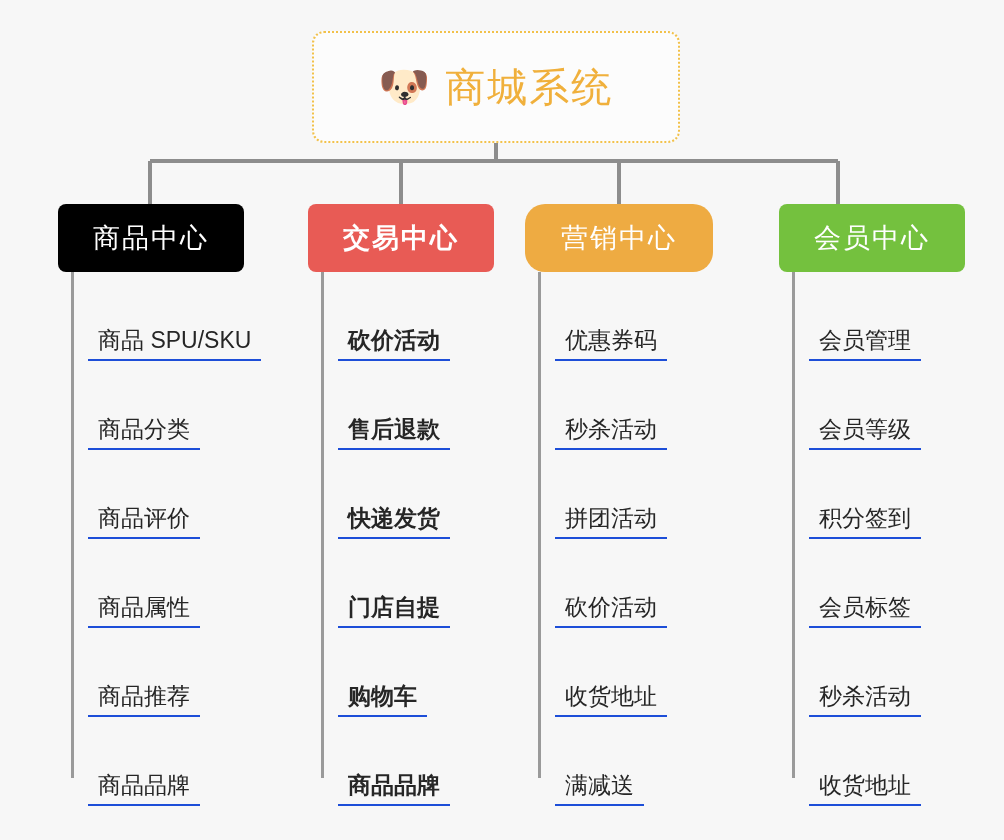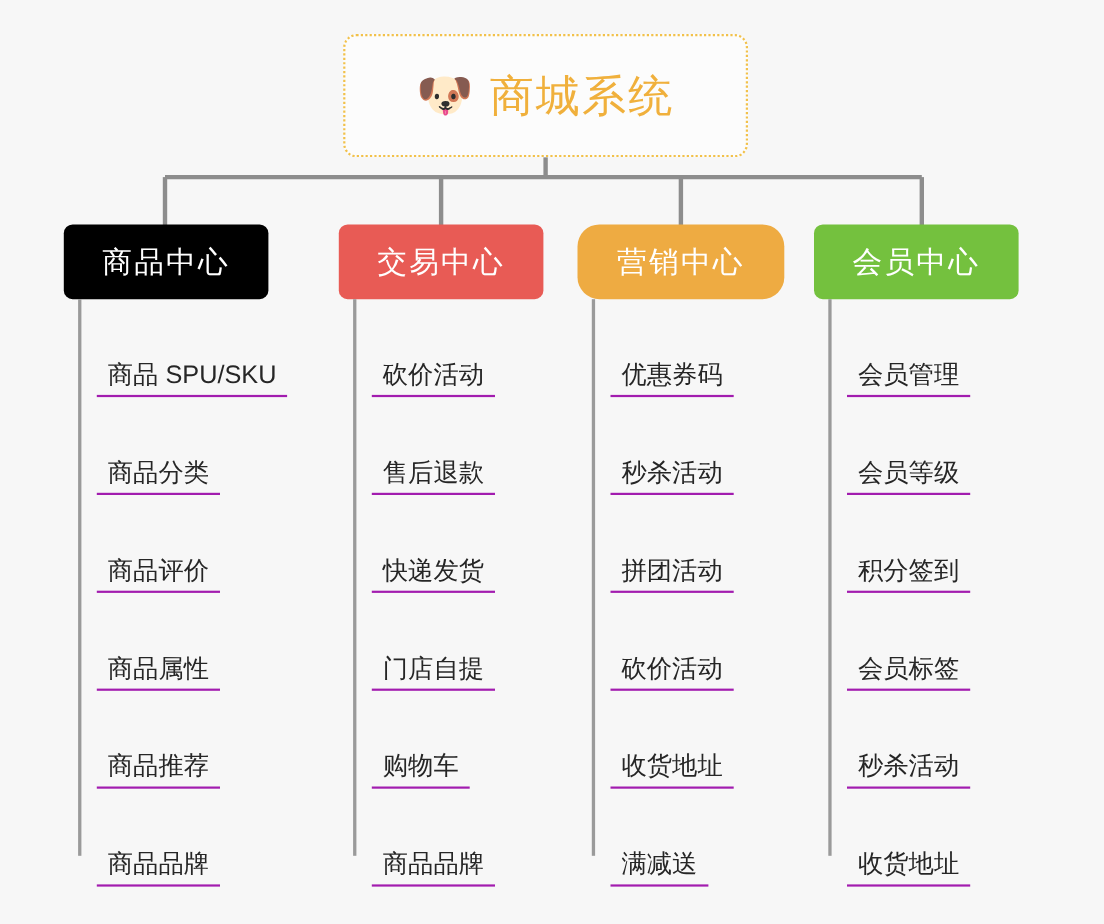--- a/index.html
+++ b/index.html
@@ -99,35 +99,35 @@
     display: flex;
     align-items: flex-end;
     padding-left: 30px;
   }
   .leaf-label {
     position: relative;
     font-size: 23px;
     color: #262626;
     white-space: nowrap;
     padding: 0 10px 6px 10px;
-    border-bottom: 2px solid #a21caf;
+    border-bottom: 2px solid #1d4ed8;
     line-height: 1.1;
   }
 
   
   #branch-0 { left: 58px; }
   #branch-0 .branch-header { width: 186px; background: #000000; }
 
-  #branch-1 { left: 308px; }
+  #branch-1 { left: 308px; font-weight: bold; }
   #branch-1 .branch-header { width: 186px; background: #e85b55; }
 
   #branch-2 { left: 525px; }
   #branch-2 .branch-header { width: 188px; background: #eeab42; border-radius: 20px; }
 
-  #branch-3 { left: 740px; text-align: right; }
+  #branch-3 { left: 779px; text-align: right; }
   #branch-3 .branch-header { width: 186px; background: #74c13e; }
 </style>
 </head>
 <body>
 
 <div id="canvas">
 
   <svg id="connectors" viewBox="0 0 1004 840" width="1004" height="840" aria-hidden="true">
 
     <line x1="496" y1="143" x2="496" y2="161" stroke="#8d8d8d" stroke-width="4"></line>

